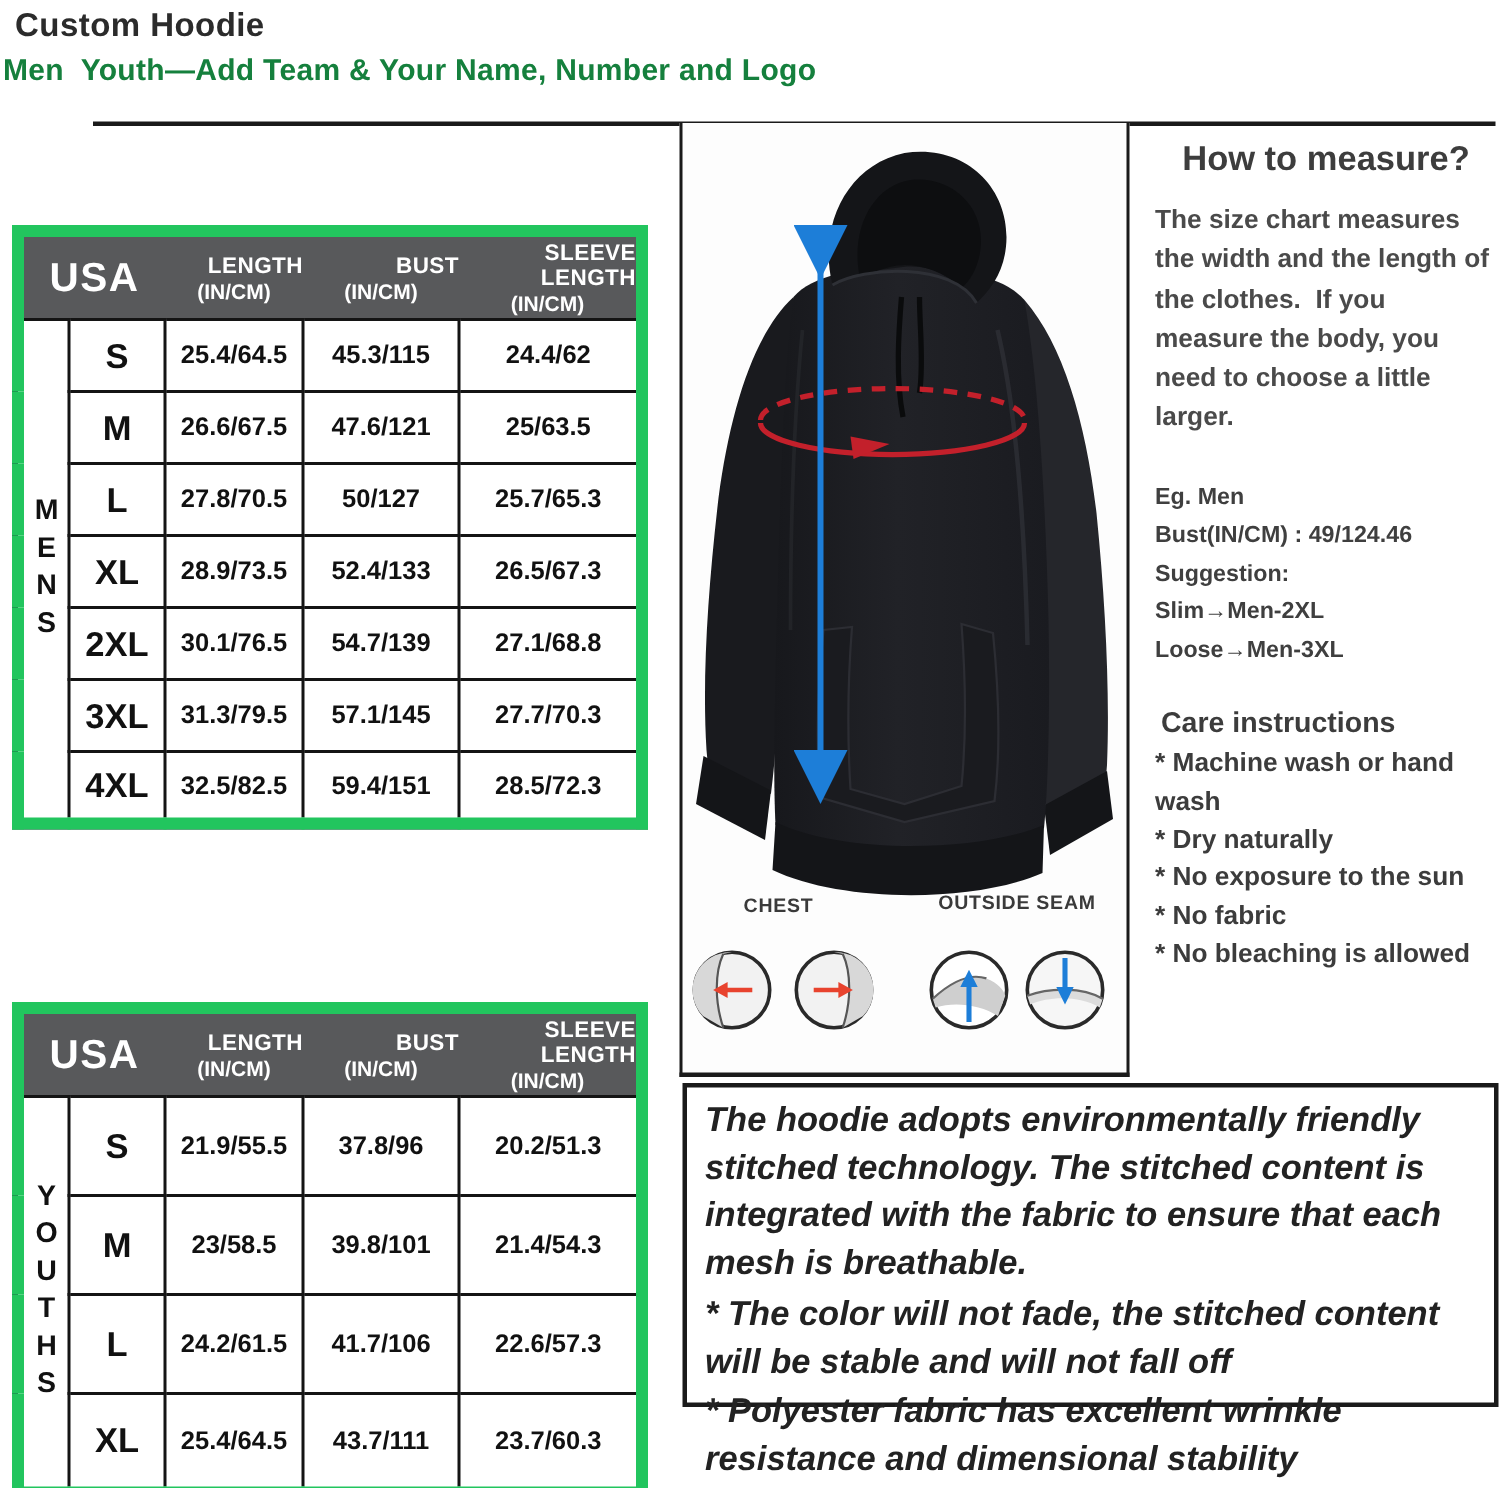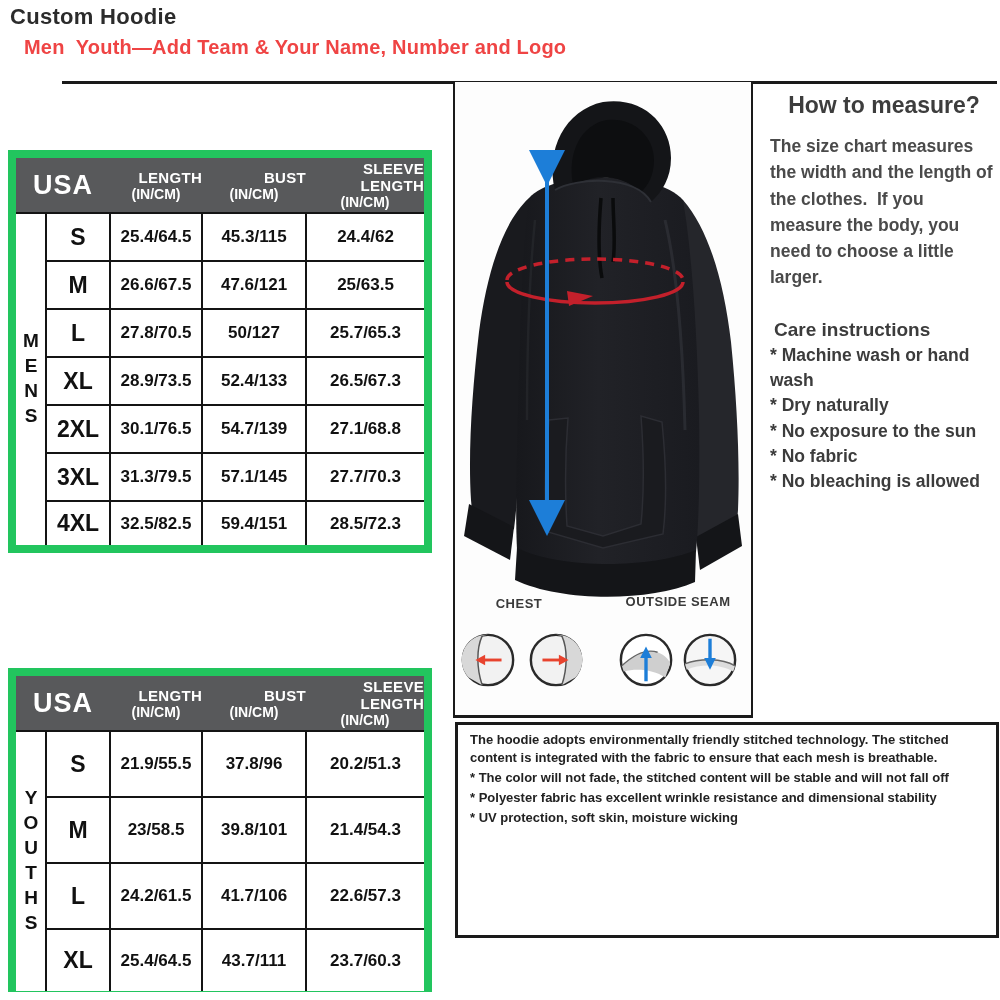--- a/index.html
+++ b/index.html
@@ -4,21 +4,21 @@
 <style>
   html,body { margin:0; padding:0; background:#ffffff; }
   #canvas {
     position:relative; width:1000px; height:992px; background:#ffffff;
     font-family:"Liberation Sans", sans-serif; color:#2d2d2d; overflow:hidden;
   }
   .abs { position:absolute; }
 
   
   .page-title { left:10px; top:4px; font-size:22px; font-weight:bold; color:#2b2b2b; letter-spacing:0.3px; }
-  .page-subtitle { left:24px; top:36px; font-size:20px; font-weight:600; color:#ef4444; white-space:pre-wrap; letter-spacing:0.2px; }
+  .page-subtitle { left:2px; top:36px; font-size:20px; font-weight:600; color:#15803d; white-space:pre-wrap; letter-spacing:0.2px; }
   .top-rule { left:62px; top:81px; width:935px; height:3px; background:#1a1a1a; }
 
   
   table.size-table {
     position:absolute; border-collapse:collapse; background:#0f172a;
     border:8px solid #22c55e; table-layout:fixed;
   }
   .size-table th {
     background:#58595b; color:#ffffff; border:0; text-align:center;
     font-weight:bold; padding:2px 0; vertical-align:middle;
@@ -54,21 +54,21 @@
   .howto-intro { font-size:17.5px; font-weight:600; line-height:1.5; margin:0 0 28px 0; white-space:pre-wrap; color:#4a4a4a; }
   .example-block { font-size:15.5px; font-weight:bold; line-height:1.65; color:#3f3f3f; margin-bottom:26px; }
   .care-heading { font-size:19px; font-weight:600; margin:0 0 2px 4px; color:#3c3c3c; }
   .care-item { font-size:17.5px; font-weight:600; line-height:1.45; color:#3c3c3c; }
 
   
   .desc-box {
     left:455px; top:722px; width:544px; height:216px; border:3px solid #1a1a1a;
     box-sizing:border-box; padding:6px 10px 0 12px; background:#fff;
   }
-  .desc-box p { margin:0 0 2px 0; font-size:13px; font-weight:600; line-height:1.38; color:#222; }
+  .desc-box p { margin:0 0 2px 0; font-size:23px; font-weight:600; line-height:1.38; color:#222;font-style:italic; }
 </style>
 </head>
 <body>
 
 <div id="canvas">
 
   <div class="abs page-title">Custom Hoodie</div>
   <div class="abs page-subtitle">Men  Youth—Add Team &amp; Your Name, Number and Logo</div>
   <div class="abs top-rule"></div>
 
@@ -274,20 +274,27 @@
       <path d="M4,34 C20,28 42,28 56,36 L54,42 C40,34 20,34 6,40 Z" fill="#dcdcdc"></path>
       <path d="M4,34 C20,28 42,28 56,36" fill="none" stroke="#666" stroke-width="1.5"></path>
       <line x1="30" y1="8" x2="30" y2="30" stroke="#1d7ed8" stroke-width="3.5"></line>
       <path d="M24,28 L30,40 L36,28 Z" fill="#1d7ed8"></path>
     </svg>
   </div>
 
   <div class="abs howto">
     <div class="howto-heading">How to measure?</div>
     <p class="howto-intro">The size chart measures the width and the length of the clothes.  If you measure the body, you need to choose a little larger.</p>
+    <div class="example-block">
+      <div>Eg. Men</div>
+      <div>Bust(IN/CM) : 49/124.46</div>
+      <div>Suggestion:</div>
+      <div>Slim→Men-2XL</div>
+      <div>Loose→Men-3XL</div>
+    </div>
     <div class="care-heading">Care instructions</div>
     <div class="care-item">* Machine wash or hand wash</div>
     <div class="care-item">* Dry naturally</div>
     <div class="care-item">* No exposure to the sun</div>
     <div class="care-item">* No fabric</div>
     <div class="care-item">* No bleaching is allowed</div>
   </div>
 
   <div class="abs desc-box">
     <p>The hoodie adopts environmentally friendly stitched technology. The stitched content is integrated with the fabric to ensure that each mesh is breathable.</p>

